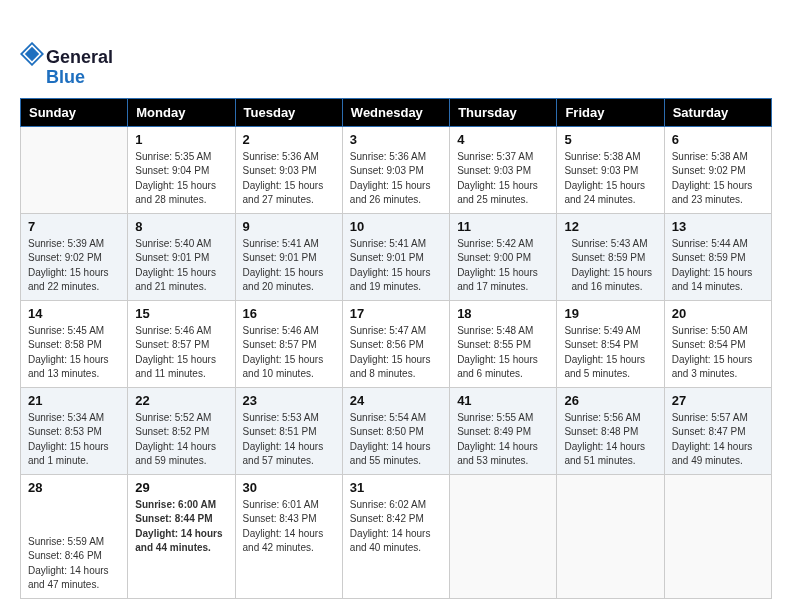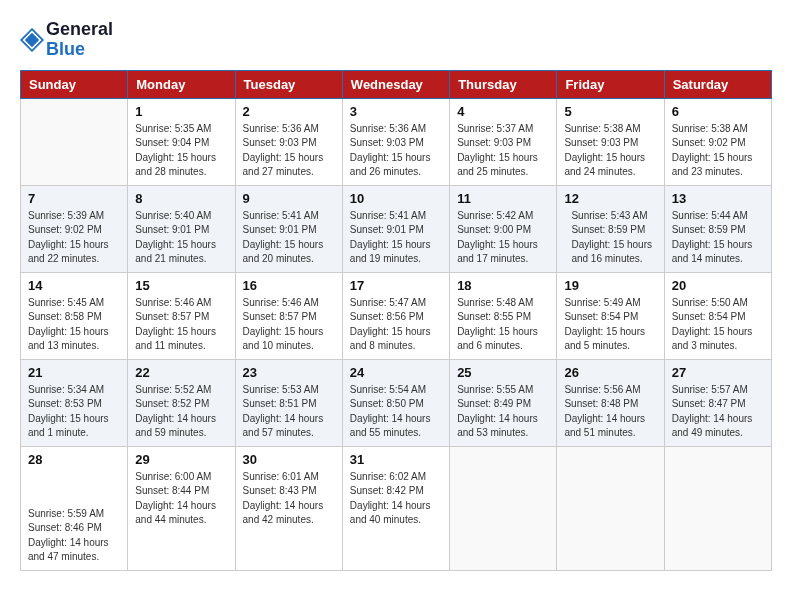--- a/index.html
+++ b/index.html
@@ -22,20 +22,21 @@
     }
     .logo-text {
       display: flex;
       flex-direction: column;
       line-height: 1.1;
     }
     .logo-general {
       font-size: 18px;
       font-weight: bold;
       color: #1a1a2e;
+      margin-top: 28px;
     }
     .logo-blue {
       font-size: 18px;
       font-weight: bold;
       color: #1e6fbf;
     }
     .logo-icon {
       width: 24px;
       height: 24px;
       margin-right: 2px;
@@ -52,21 +53,21 @@
     .location {
       font-size: 16px;
       color: #333;
     }
     .calendar {
       width: 100%;
       border-collapse: collapse;
       border: 1px solid #ccc;
     }
     .calendar th {
-      background-color: #b91c1c;
+      background-color: #000000;
       color: #fff;
       text-align: left;
       padding: 6px 8px;
       font-size: 13px;
       border: 1px solid #2b6cb0;
     }
     .calendar td {
       vertical-align: top;
       padding: 5px 7px;
       border: 1px solid #ccc;
@@ -293,21 +294,21 @@
 and 57 minutes.</div>
         </td>
         <td>
           <div class="day-number">24</div>
           <div class="day-info" style="white-space: pre-line;">Sunrise: 5:54 AM
 Sunset: 8:50 PM
 Daylight: 14 hours
 and 55 minutes.</div>
         </td>
         <td>
-          <div class="day-number">25</div>
+          <div class="day-number">41</div>
           <div class="day-info" style="white-space: pre-line;">Sunrise: 5:55 AM
 Sunset: 8:49 PM
 Daylight: 14 hours
 and 53 minutes.</div>
         </td>
         <td>
           <div class="day-number">26</div>
           <div class="day-info" style="white-space: pre-line;">Sunrise: 5:56 AM
 Sunset: 8:48 PM
 Daylight: 14 hours
@@ -324,21 +325,21 @@
       <tr>
         <td>
           <div class="day-number">28</div>
           <div class="day-info" style="white-space: pre-line; margin-top: 40px;">Sunrise: 5:59 AM
 Sunset: 8:46 PM
 Daylight: 14 hours
 and 47 minutes.</div>
         </td>
         <td>
           <div class="day-number">29</div>
-          <div class="day-info" style="white-space: pre-line;">Sunrise: 6:00 AM
+          <div class="day-info" style="white-space: pre-line; font-weight: bold;">Sunrise: 6:00 AM
 Sunset: 8:44 PM
 Daylight: 14 hours
 and 44 minutes.</div>
         </td>
         <td>
           <div class="day-number">30</div>
           <div class="day-info" style="white-space: pre-line;">Sunrise: 6:01 AM
 Sunset: 8:43 PM
 Daylight: 14 hours
 and 42 minutes.</div>

